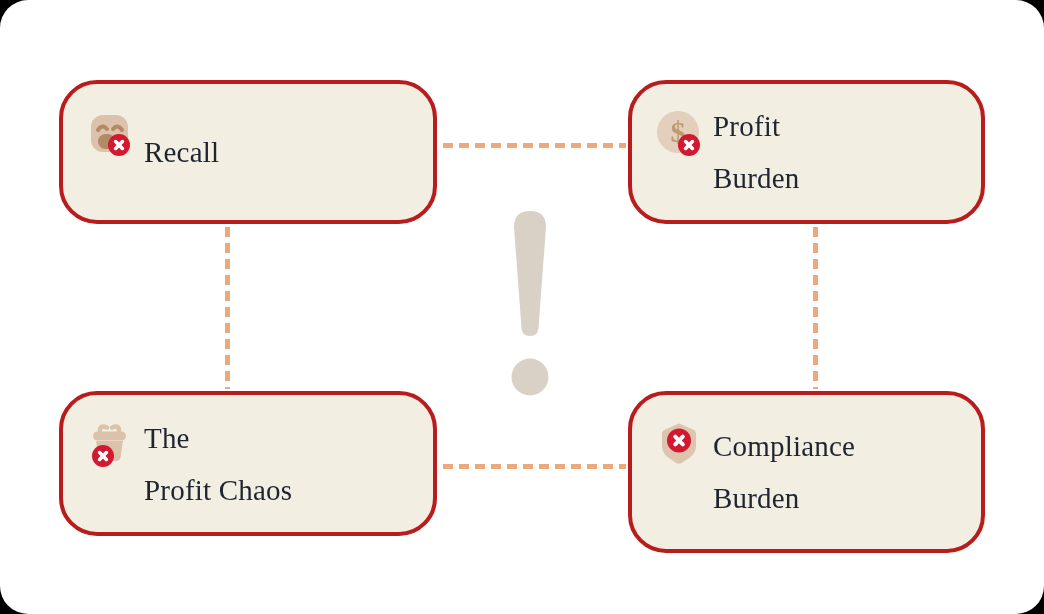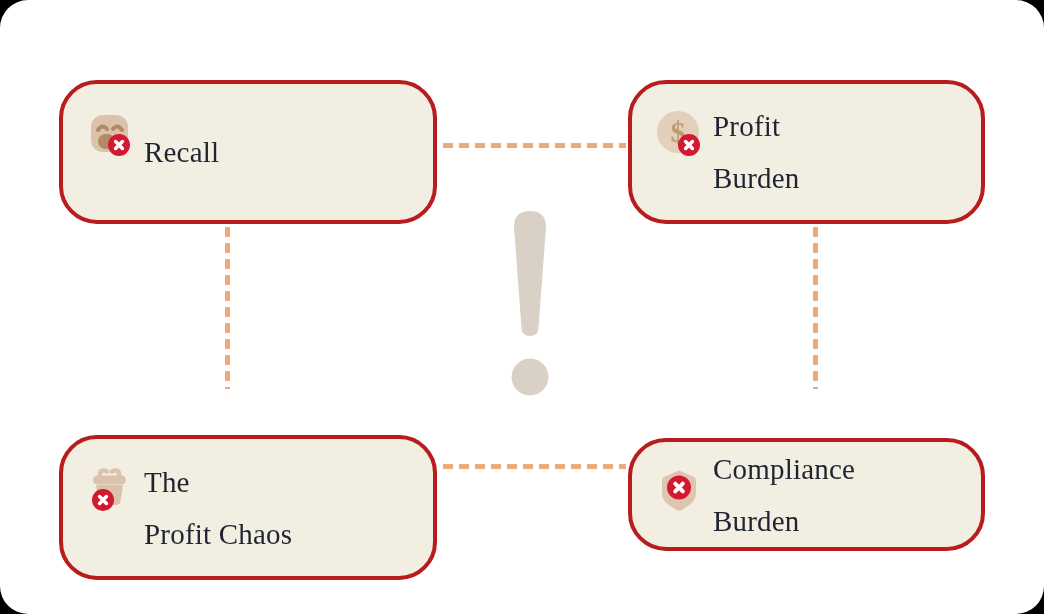--- a/index.html
+++ b/index.html
@@ -25,22 +25,22 @@
     background: #f2efe2;
     border: 4px solid #b91c1c;
     border-radius: 38px;
     display: flex;
     align-items: center;
     padding-left: 23px;
     gap: 10px;
   }
   .card.tl { left: 59px;  top: 80px;  width: 378px; height: 144px; }
   .card.tr { left: 628px; top: 80px;  width: 357px; height: 144px; }
-  .card.bl { left: 59px;  top: 391px; width: 378px; height: 145px; margin-top: 44px; }
-  .card.br { left: 628px; top: 391px; width: 357px; height: 113px; margin-top: 47px; }
+  .card.bl { left: 59px;  top: 391px; width: 378px; height: 145px; }
+  .card.br { left: 628px; top: 391px; width: 357px; height: 162px; }
   .icon-wrap {
     width: 48px;
     height: 48px;
     flex: 0 0 48px;
     align-self: flex-start;
     margin-top: 25px;
   }
   .card-title {
     font-size: 29px;
     line-height: 52px;

